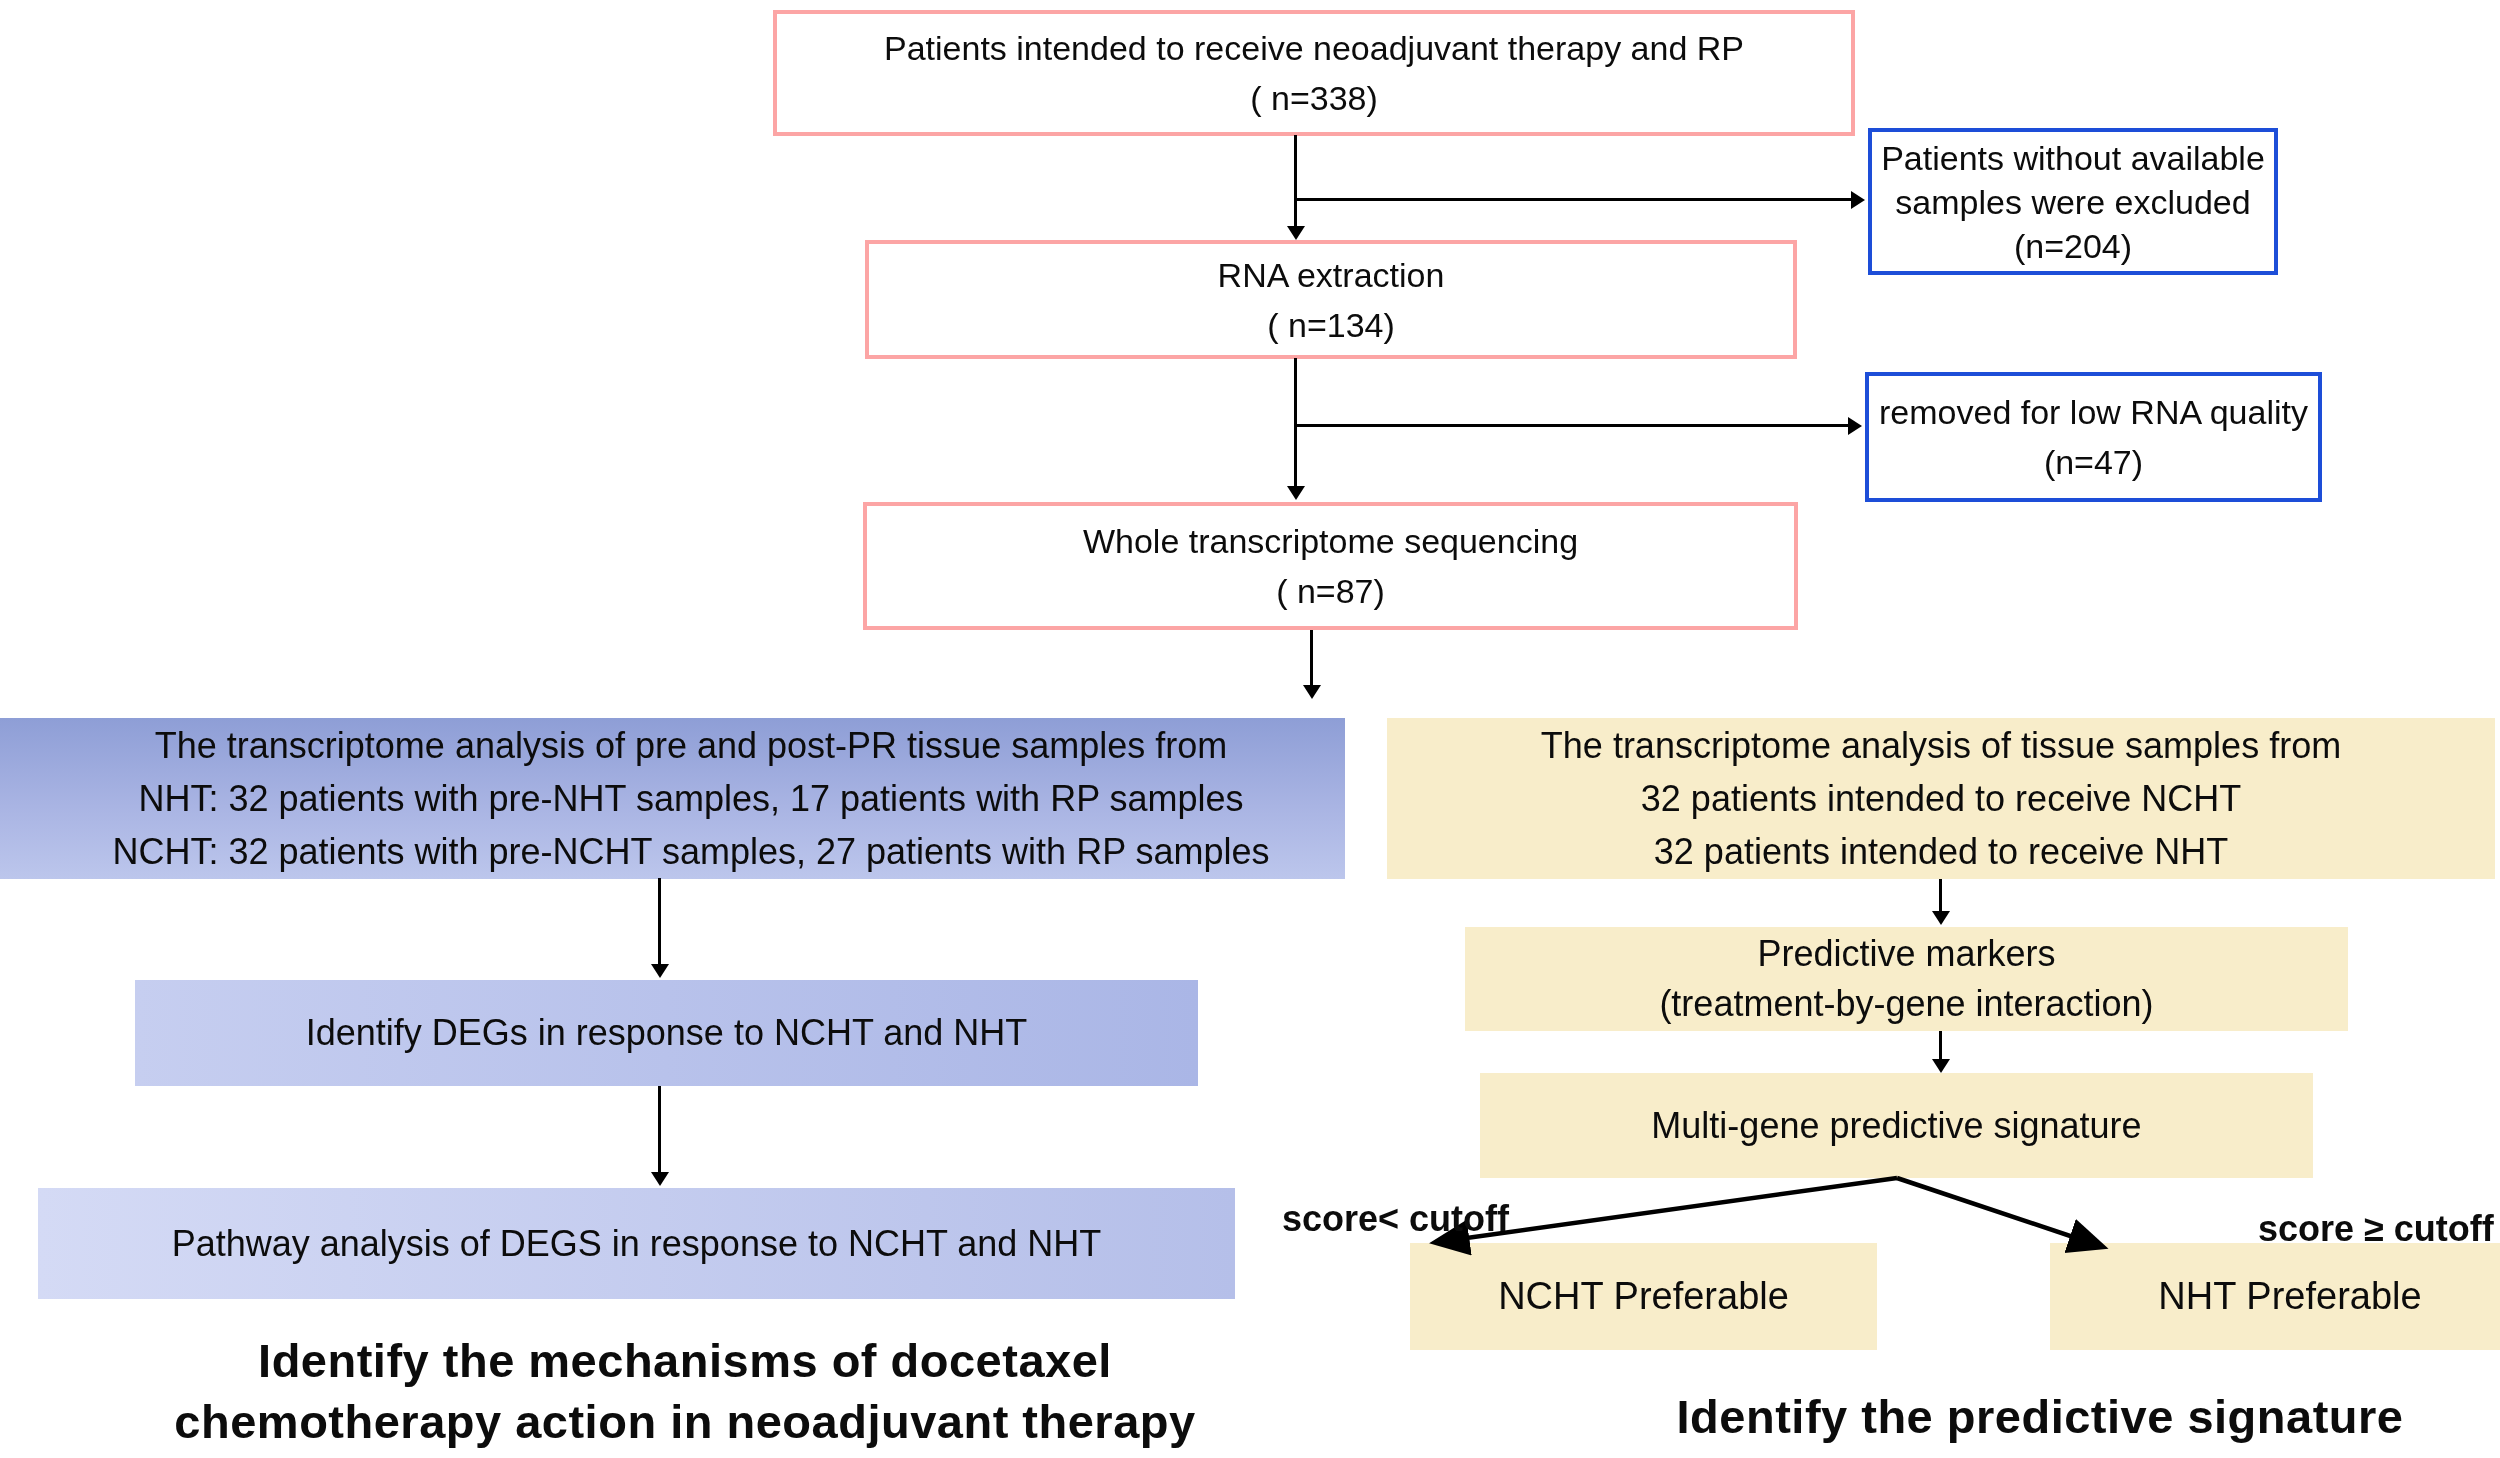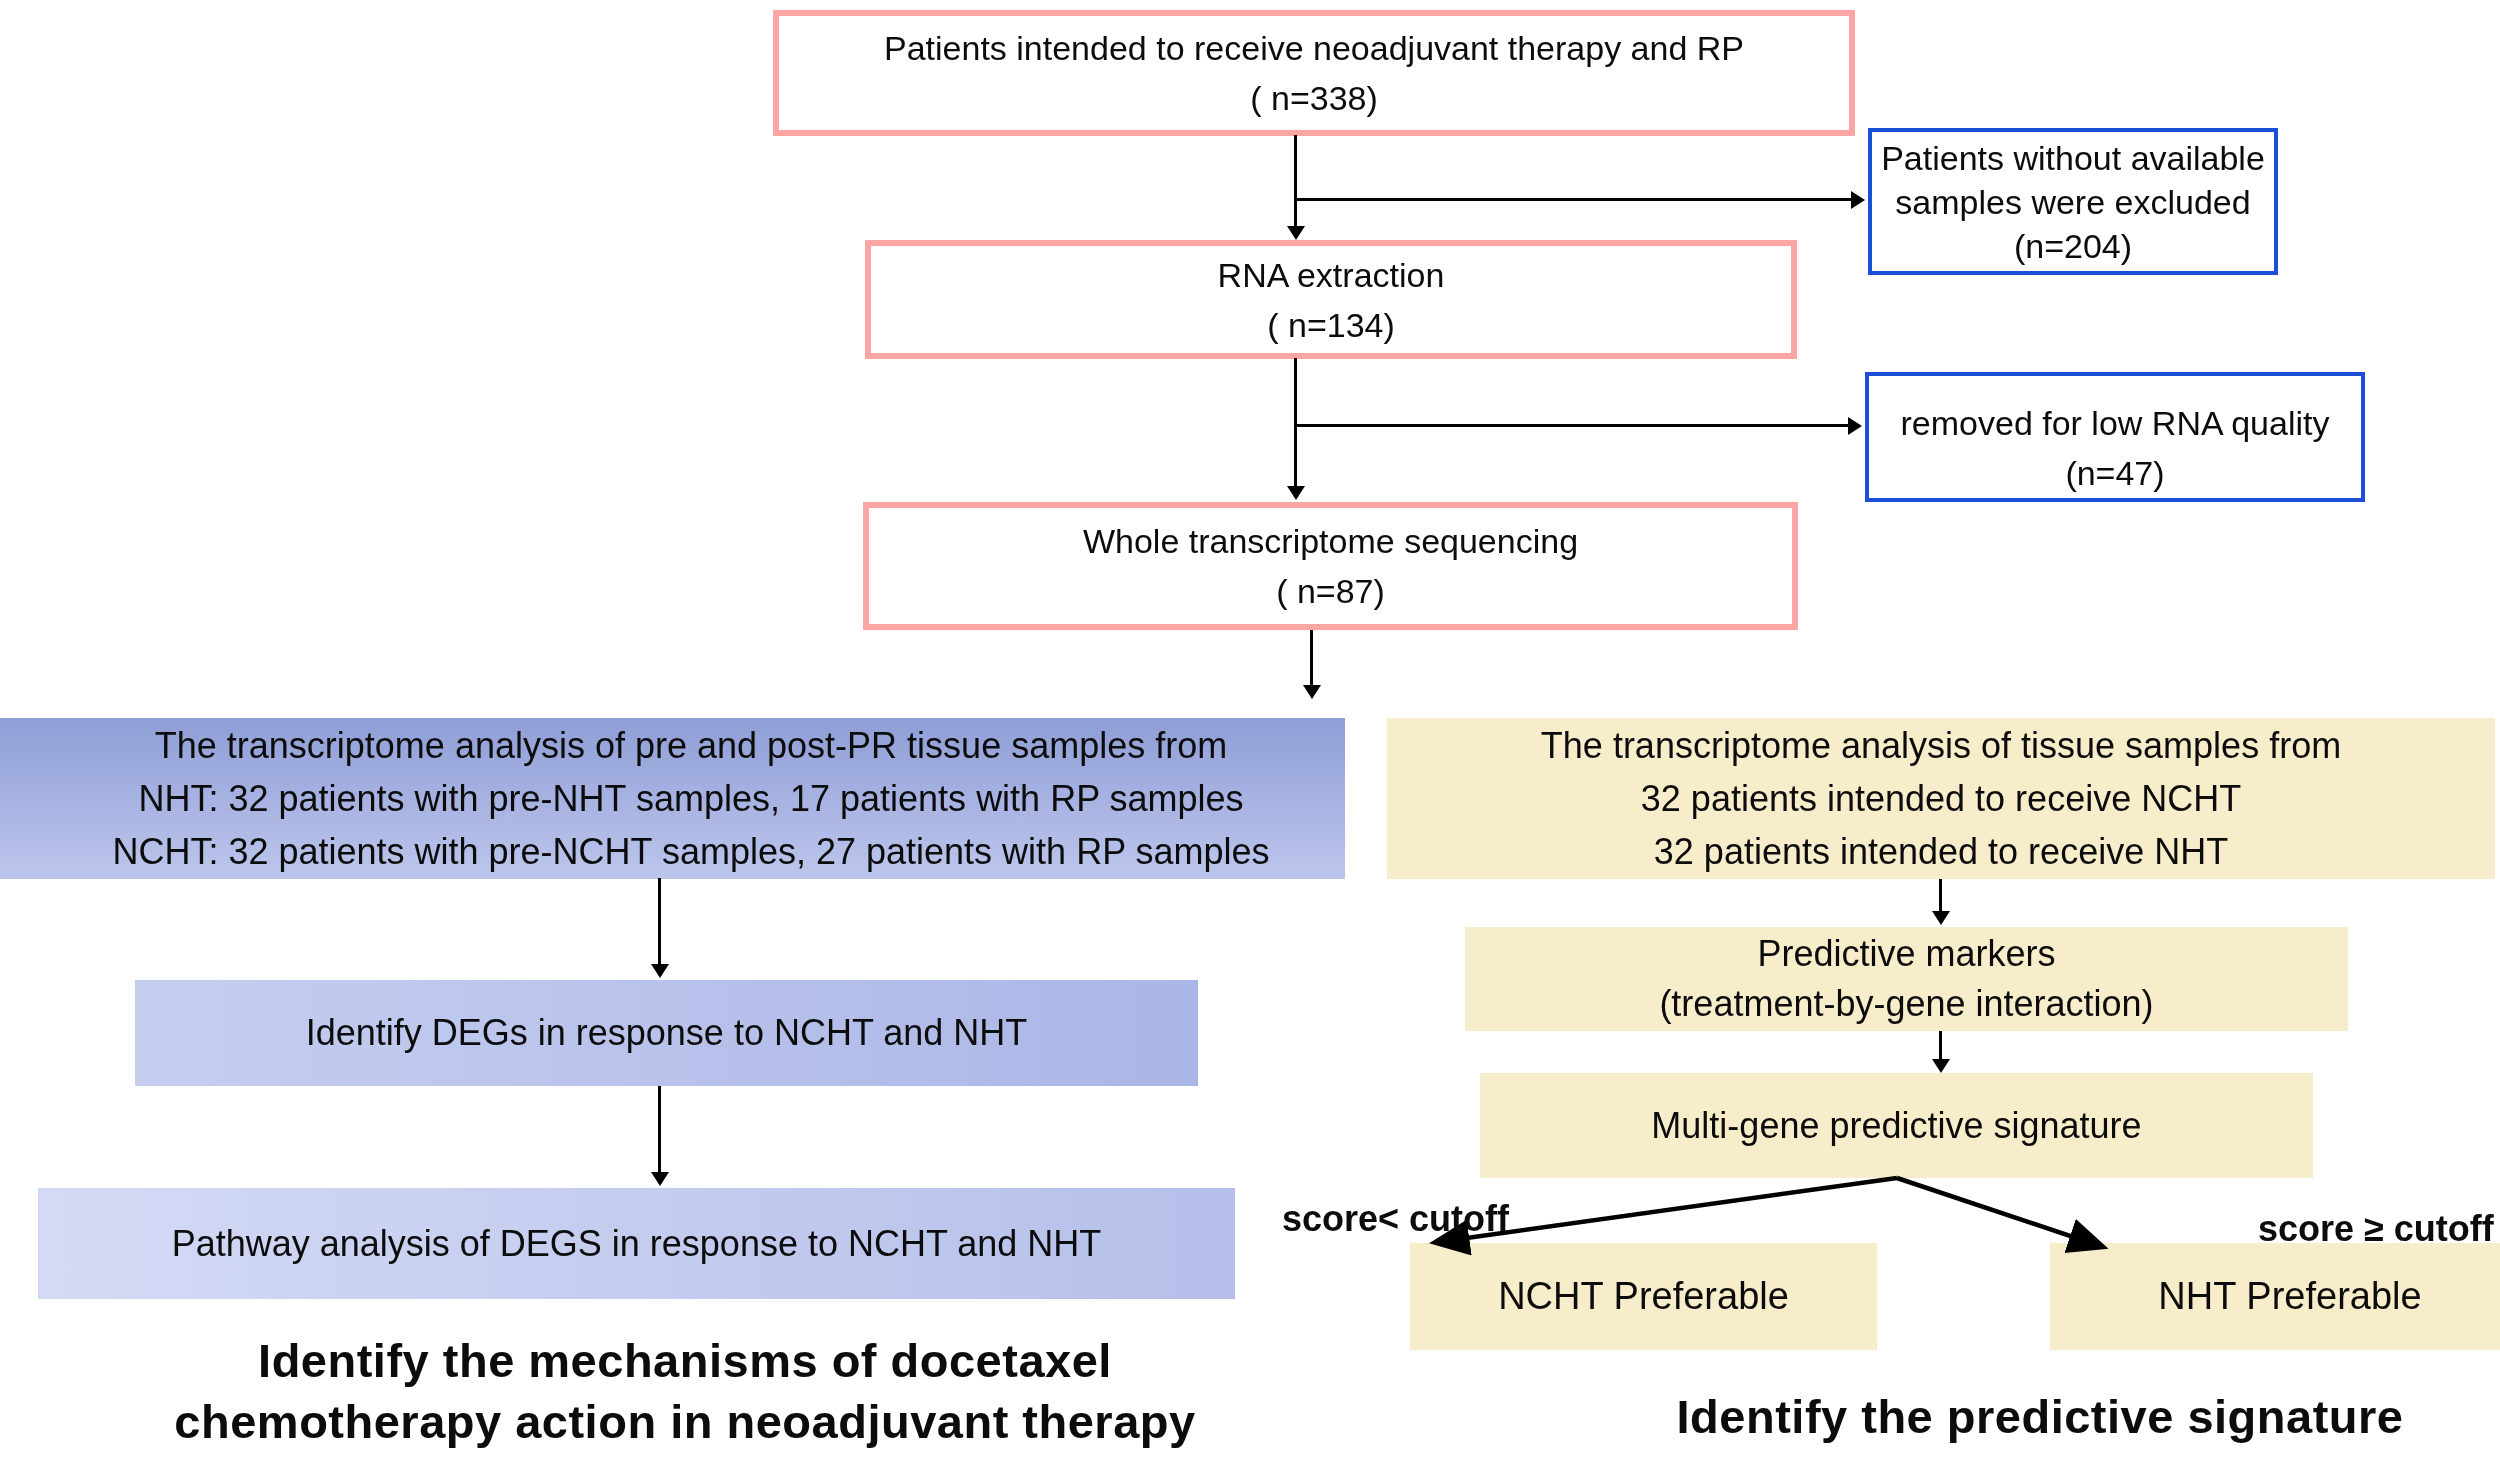--- a/index.html
+++ b/index.html
@@ -4,21 +4,21 @@
 <style>
   html,body{margin:0;padding:0;background:#ffffff;}
   #stage{
     position:relative;width:2500px;height:1458px;background:#ffffff;
     font-family:"Liberation Sans",sans-serif;color:#0c0c0c;overflow:hidden;
   }
   .box{
     position:absolute;box-sizing:border-box;display:flex;flex-direction:column;
     align-items:center;justify-content:center;text-align:center;
   }
-  .outlined{background:#ffffff;border:6px solid #fca5a5;}
+  .outlined{background:#ffffff;border:4px solid #fca5a5;}
   .outlined-thin{background:#ffffff;border:4px solid #1d4ed8;}
   .blue-grad{background:linear-gradient(180deg,#8e9ed6 0%,#a9b4e3 55%,#bcc6ec 100%);padding-left:37px;}
   .blue-flat{background:linear-gradient(90deg,#c6cef0 0%,#aab6e6 100%);}
   .blue-flat2{background:linear-gradient(90deg,#d4daf5 0%,#b5bfe9 100%);}
   .yellow{background:#f8edca;}
   .line{display:block;}
 
   
   .vline{position:absolute;width:3px;background:#000000;}
   .hline{position:absolute;height:3px;background:#000000;}
@@ -33,21 +33,21 @@
     border-left:14px solid #000000;
   }
 
   .score-label{position:absolute;font-weight:700;font-size:36px;white-space:nowrap;}
   .big-title{position:absolute;font-weight:700;font-size:47px;line-height:61px;text-align:center;letter-spacing:0.5px;}
 
   
   #box-intake   {left:773px;  top:10px;   width:1082px; height:126px; font-size:34px; line-height:50px;}
   #box-excluded {left:1868px; top:128px;  width:410px;  height:147px; font-size:34px; line-height:44px;}
   #box-rna      {left:865px;  top:240px;  width:932px;  height:119px; font-size:34px; line-height:50px;}
-  #box-lowq     {left:1865px; top:372px;  width:500px;  height:130px; font-size:34px; line-height:50px;justify-content:flex-end;}
+  #box-lowq     {left:1865px; top:372px;  width:457px;  height:130px; font-size:34px; line-height:50px;}
   #box-seq      {left:863px;  top:502px;  width:935px;  height:128px; font-size:34px; line-height:50px;}
   #box-mech     {left:0px;    top:718px;  width:1345px; height:161px; font-size:36px; line-height:53px;}
   #box-pred     {left:1387px; top:718px;  width:1108px; height:161px; font-size:36px; line-height:53px;}
   #box-degs     {left:135px;  top:980px;  width:1063px; height:106px; font-size:36px;}
   #box-path     {left:38px;   top:1188px; width:1197px; height:111px; font-size:36px;}
   #box-markers  {left:1465px; top:927px;  width:883px;  height:104px; font-size:36px; line-height:50px;}
   #box-sig      {left:1480px; top:1073px; width:833px;  height:105px; font-size:36px;}
   #box-ncht     {left:1410px; top:1243px; width:467px;  height:107px; font-size:38px;}
   #box-nht      {left:2050px; top:1243px; width:480px;  height:107px; font-size:38px;}
 

